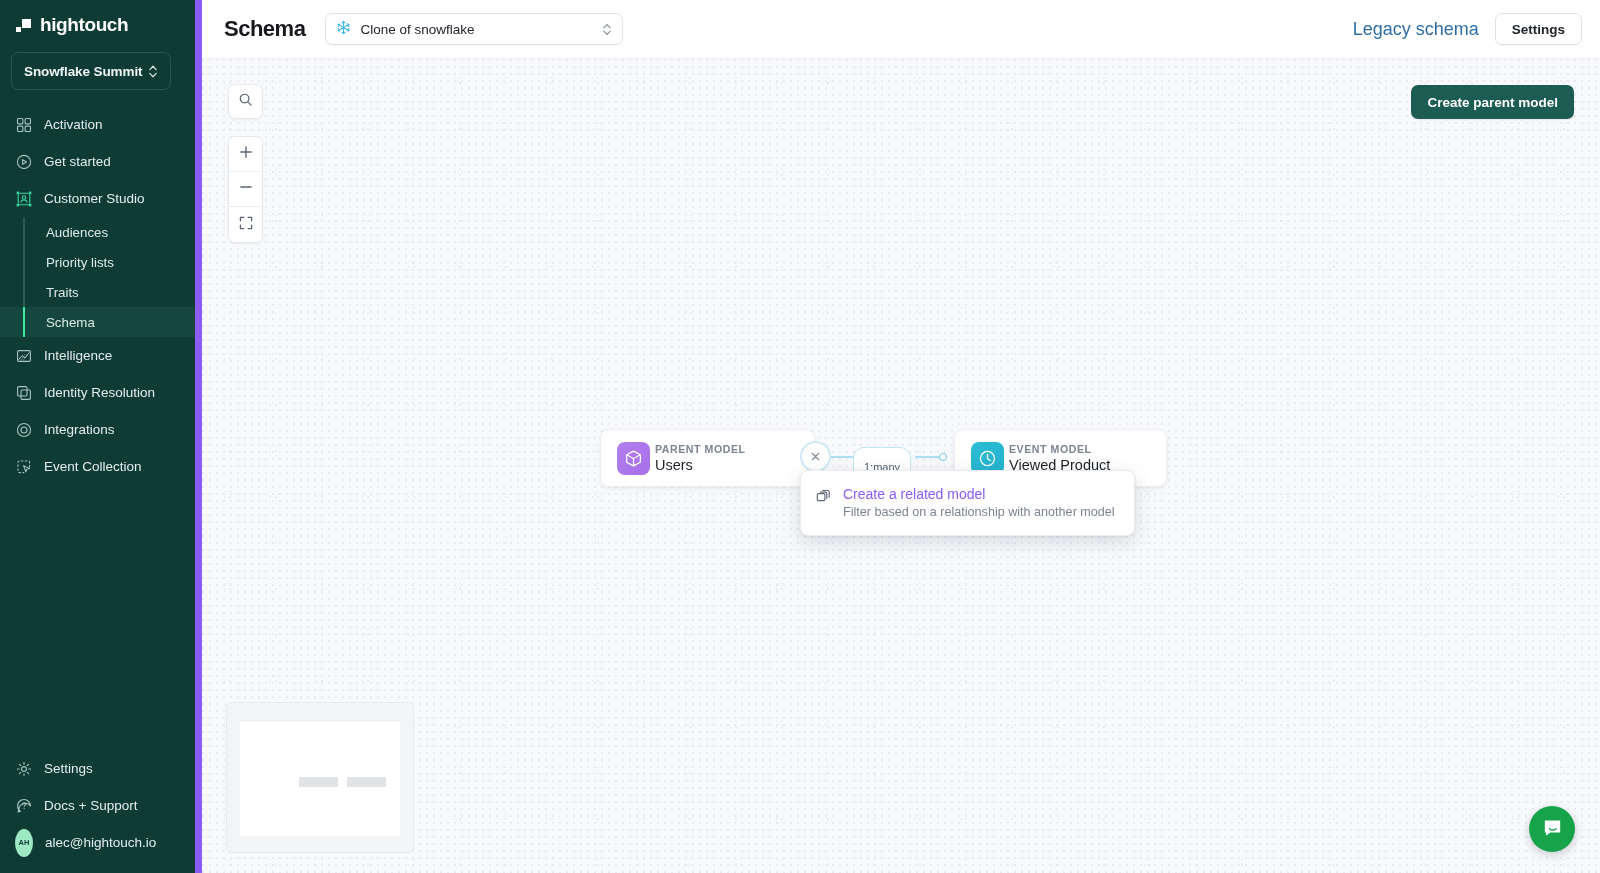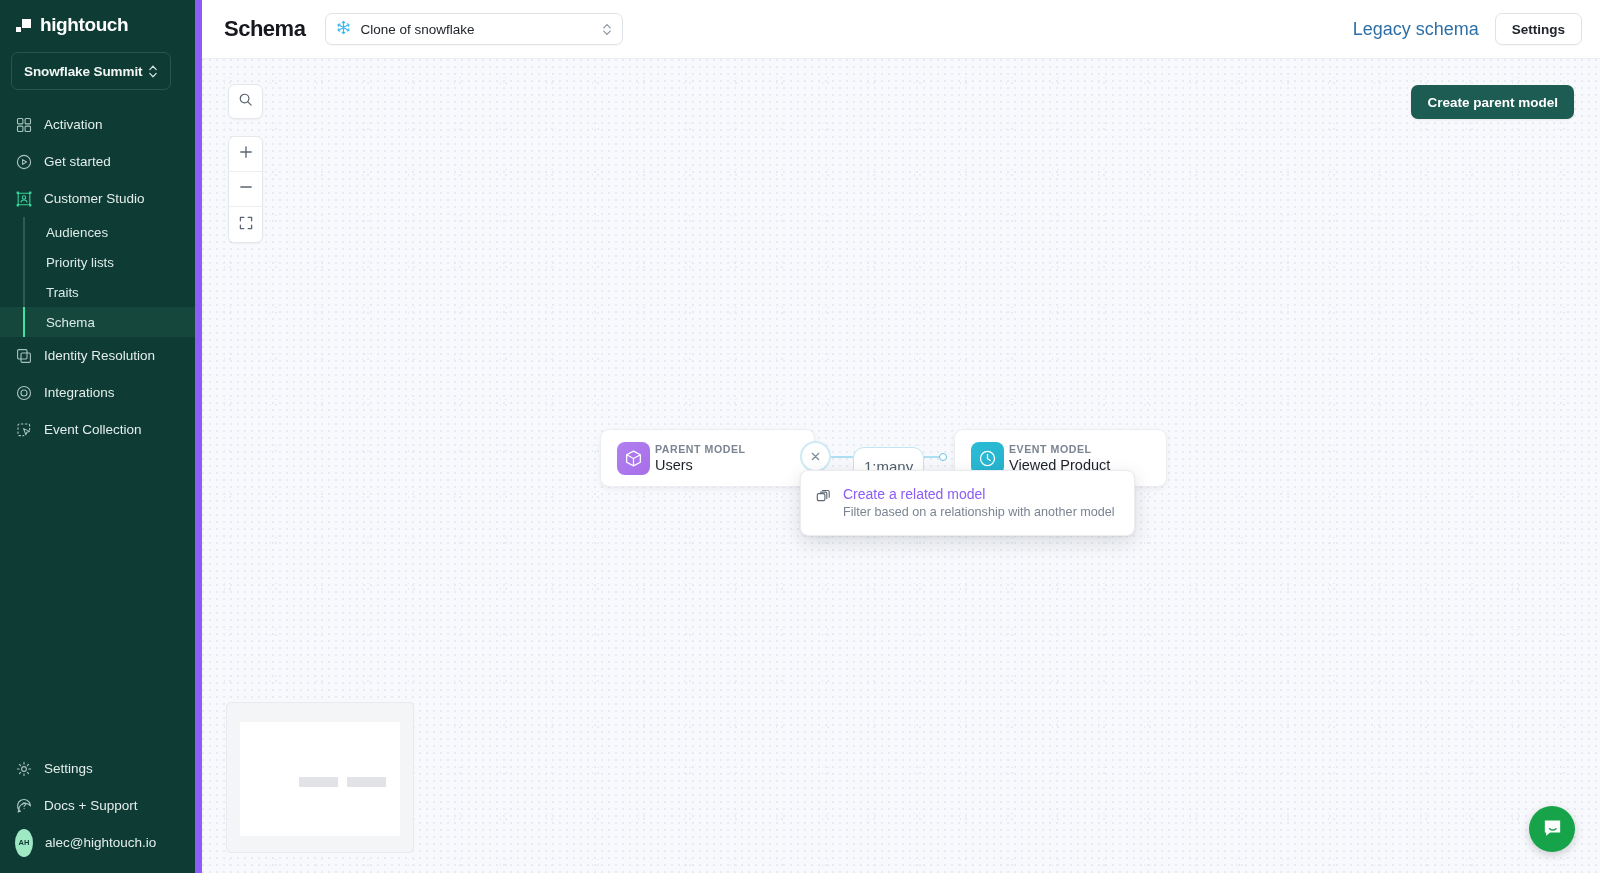--- a/index.html
+++ b/index.html
@@ -182,21 +182,21 @@
   .node-icon.teal   { background: linear-gradient(135deg,#2bbcd4,#25b3cf); }
   .node-kicker { font-size: 10.6px; font-weight: 700; letter-spacing: 0.55px; color: #7b8492; }
   .node-name { font-size: 14.5px; color: #1d2129; margin-top: 2px; }
 
   
   .edge-svg { position: absolute; left: 0; top: 0; width: 100%; height: 100%; z-index: 4; pointer-events: none; }
   .edge-badge {
     position: absolute; left: 651px; top: 388px;
     height: 39px; padding: 0 10px;
     border: 1px solid #bfe6f2; border-radius: 11px;
-    background: #fff; color: #51606e; font-size: 15px;
+    background: #fff; color: #51606e; font-size: 11px;
     display: flex; align-items: center; z-index: 7;
   }
   .edge-x {
     position: absolute; left: 598px; top: 382px;
     width: 31px; height: 31px; border-radius: 50%;
     background: #fff; border: 2px solid #cdeaf6;
     display: flex; align-items: center; justify-content: center;
     color: #7d8a97; font-size: 11px; z-index: 8; cursor: pointer;
   }
   .edge-dot {
@@ -315,20 +315,30 @@
           <span>Priority lists</span>
         </div>
         <div class="sub-item">
           <span>Traits</span>
         </div>
         <div class="sub-item active">
           <span>Schema</span>
         </div>
       </div>
 
+      <div class="nav-item">
+        <span class="ico">
+          <svg width="16" height="16" viewBox="0 0 16 16" fill="none">
+            <rect x="1.6" y="2.6" width="12.8" height="10.8" rx="1.2" stroke="currentColor" stroke-width="1.1"></rect>
+            <path d="M2.6 11.8 L6 7.6 L9 10 L13.4 4.4" stroke="currentColor" stroke-width="1"></path>
+            <path d="M4.6 12.4 L9.2 6.2 M7 12.4 L11.6 6.2" stroke="currentColor" stroke-width="0.7" opacity="0.7"></path>
+          </svg>
+        </span>
+        <span>Intelligence</span>
+      </div>
 
       <div class="nav-item">
         <span class="ico">
           <svg width="16" height="16" viewBox="0 0 16 16" fill="none">
             <rect x="1.6" y="1.6" width="9.4" height="9.4" rx="1.2" stroke="currentColor" stroke-width="1.1"></rect>
             <rect x="5" y="5" width="9.4" height="9.4" rx="1.2" stroke="currentColor" stroke-width="1.1"></rect>
           </svg>
         </span>
         <span>Identity Resolution</span>
       </div>

